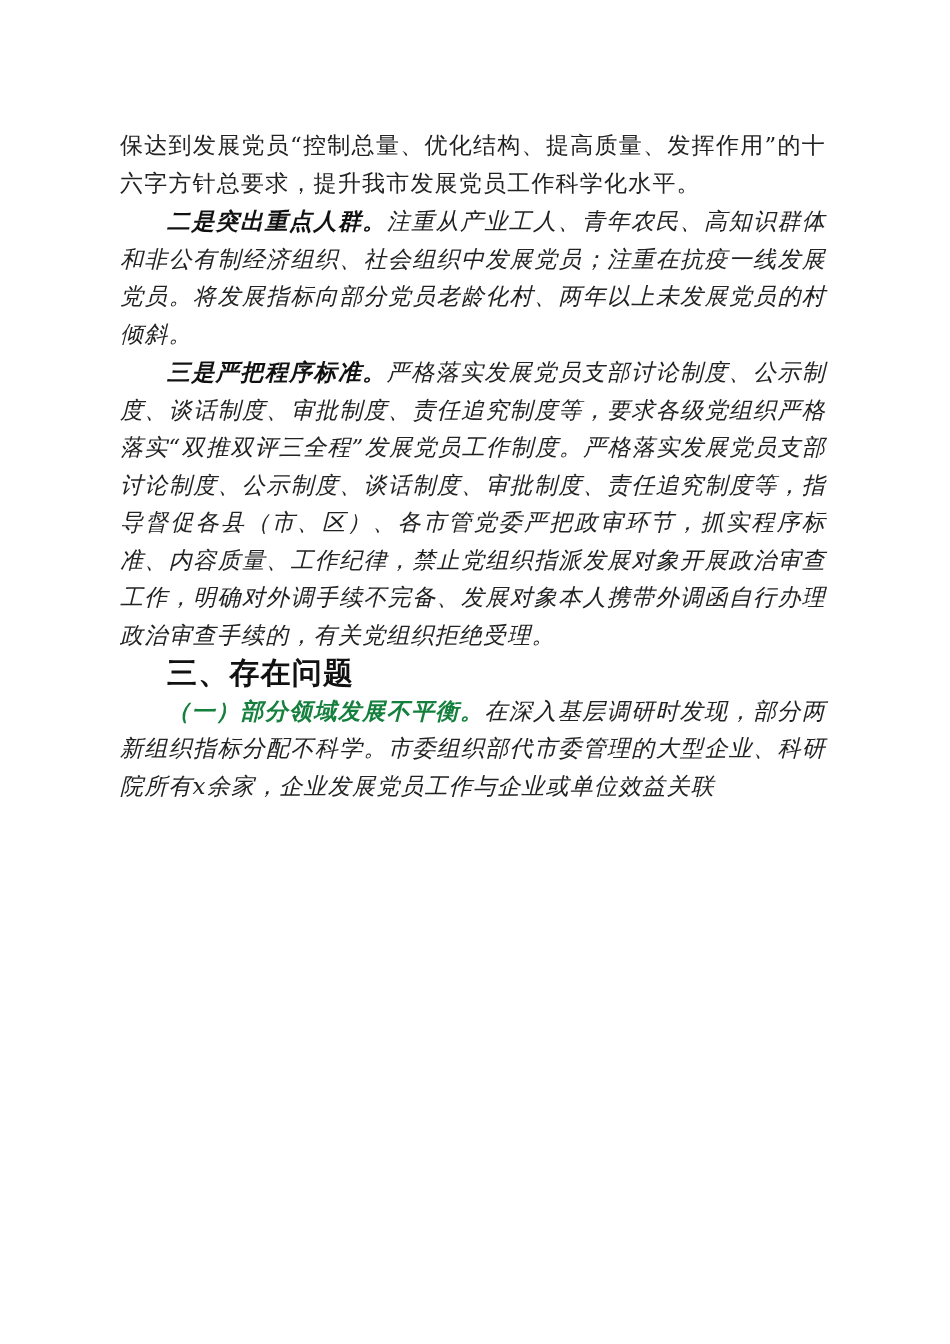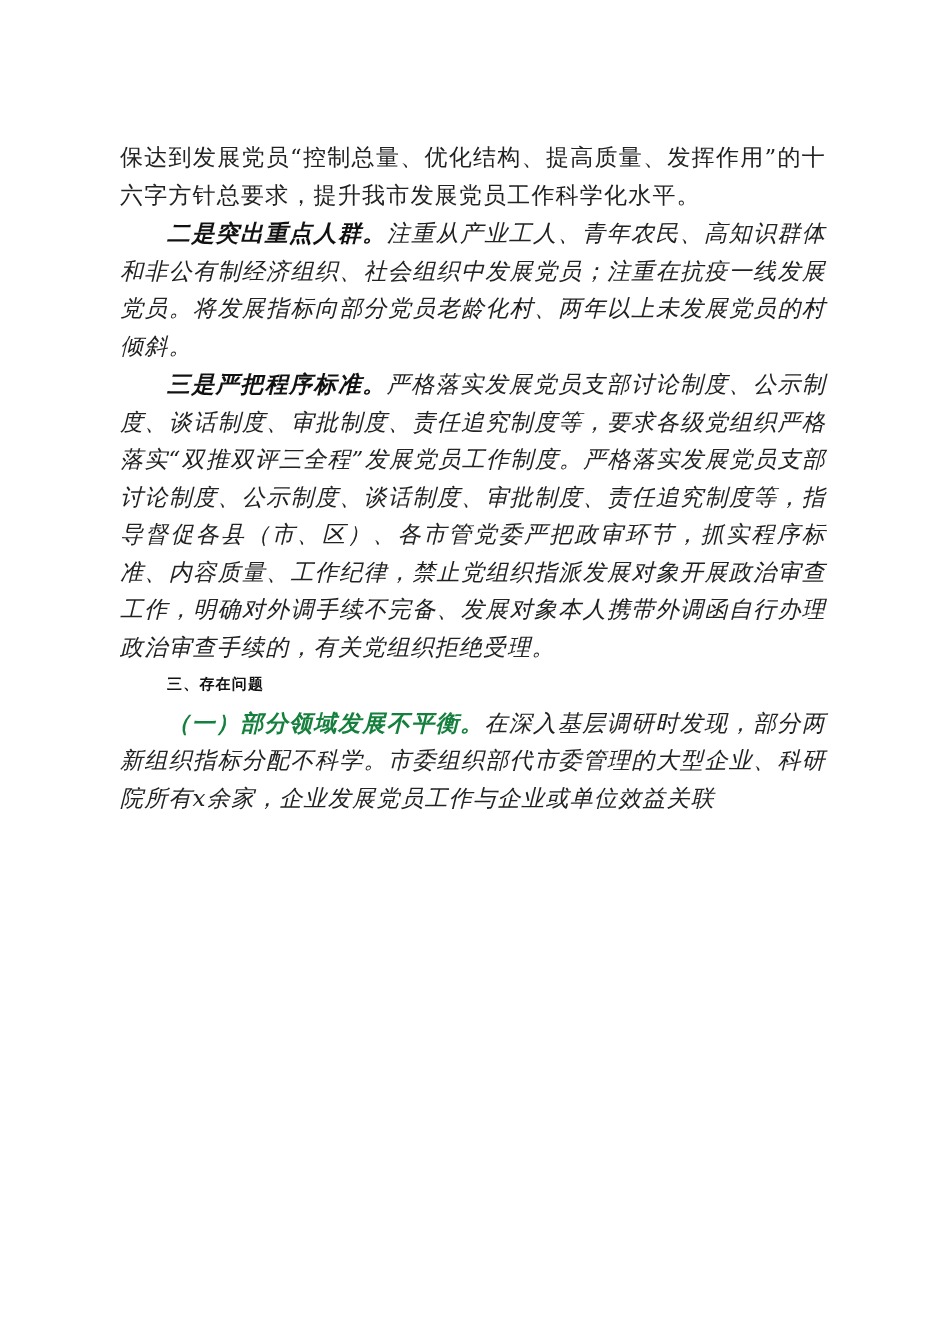--- a/index.html
+++ b/index.html
@@ -1,35 +1,35 @@
 <!DOCTYPE html>
 <html><head>
   <meta charset="utf-8">
   <style>
     html, body { margin: 0; padding: 0; background: #ffffff; }
     body { width: 950px; height: 1344px; position: relative; overflow: hidden; }
     .page {
       position: absolute;
       left: 120px;
-      top: 139px;
+      top: 127px;
       width: 706px;
       font-family: "DejaVu Serif", "Liberation Serif", serif;
       font-size: 23px;
       color: #222222;
       line-height: 37.5px;
       letter-spacing: 1.2px;
     }
     .para { margin: 0; text-align: justify; text-justify: inter-character; }
     .indent { text-indent: 47px; font-style: italic; }
     .lead { font-weight: bold; color: #111111; }
     .heading {
       margin: 0;
       text-indent: 47px;
       font-family: "DejaVu Sans", "Liberation Sans", sans-serif;
-      font-size: 15px;
+      font-size: 30px;
       font-weight: bold;
       color: #111111;
     }
     .subhead-lead { font-weight: bold; color: #15803d; }
   </style>
 </head>
 <body>
 
 <div class="page">
   <p class="para">

